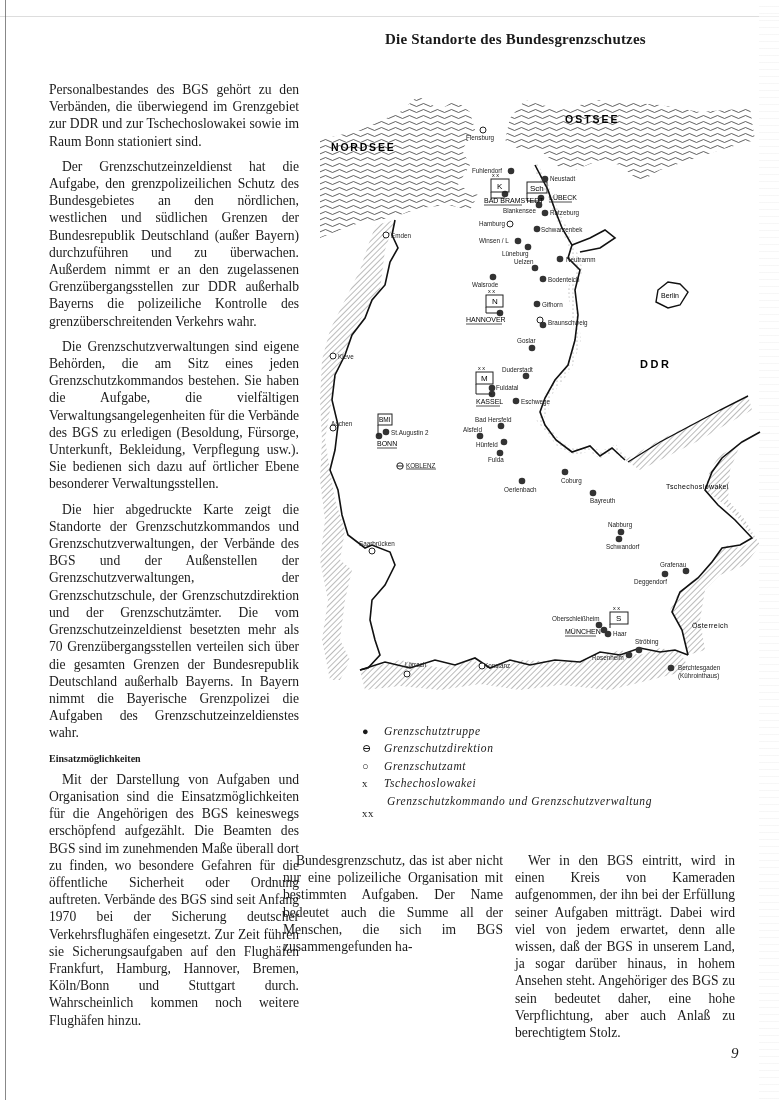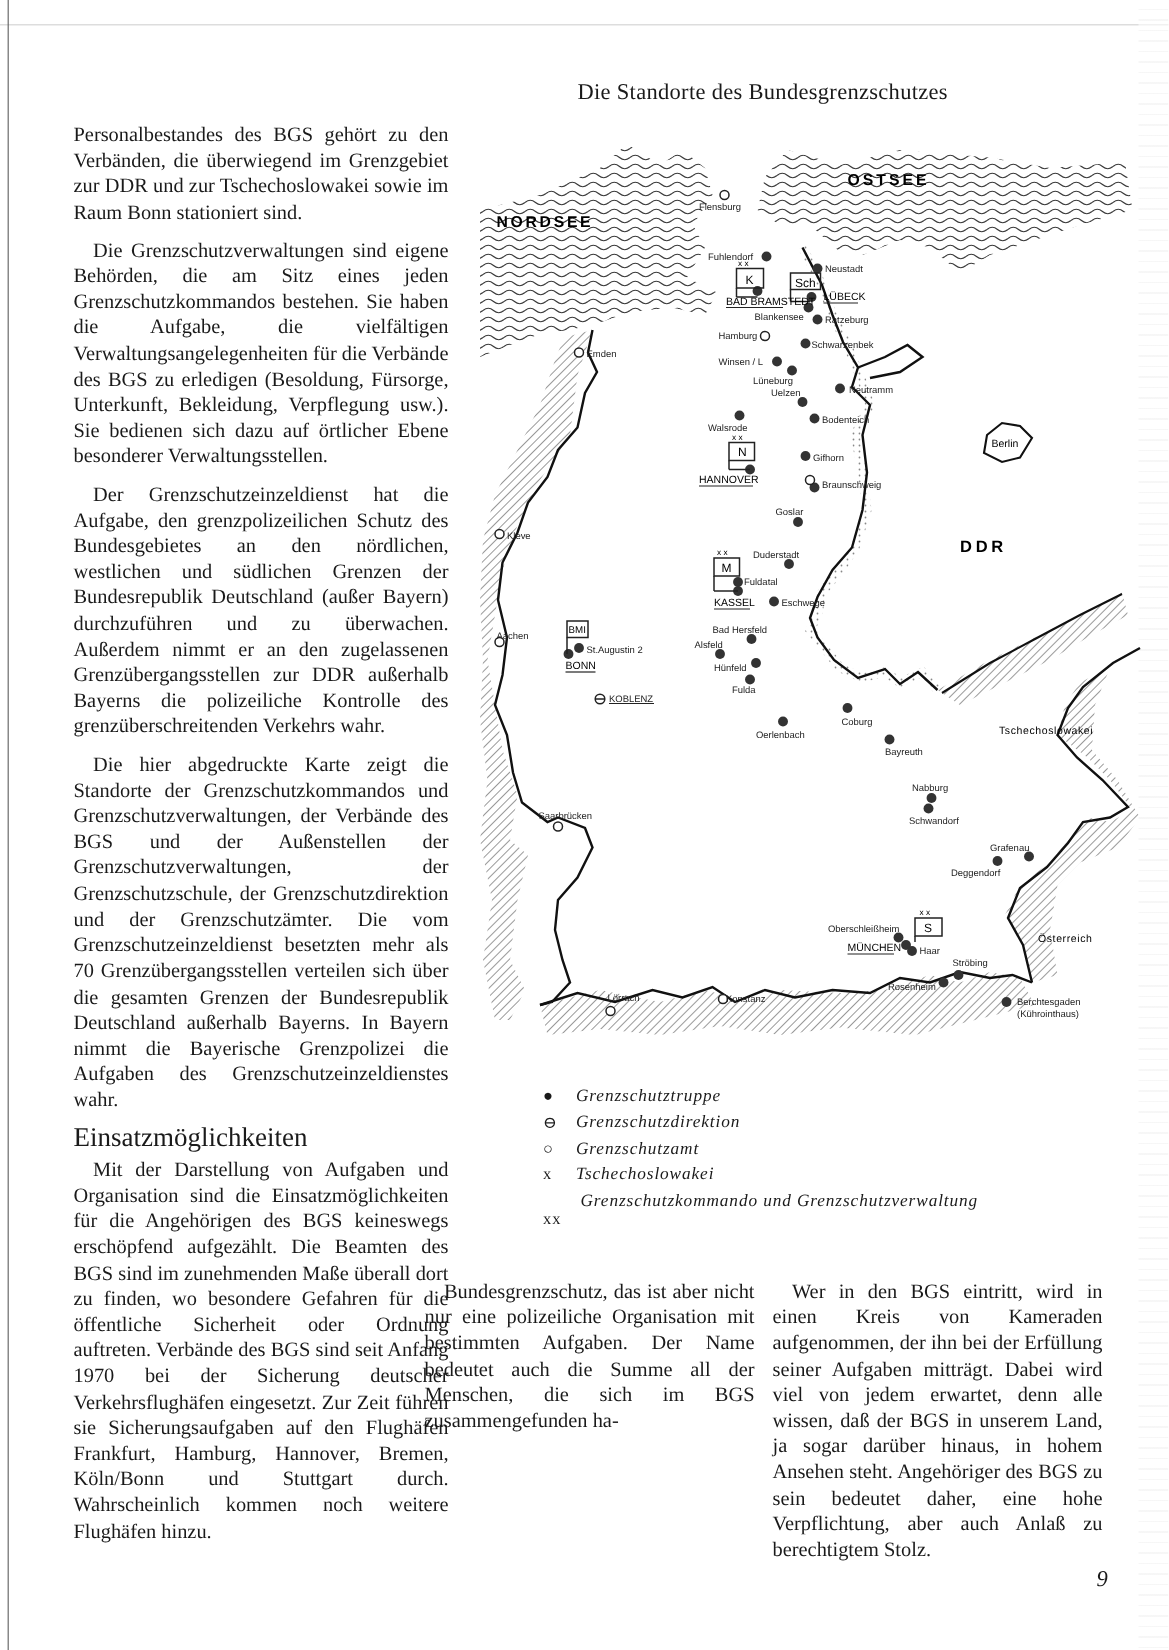--- a/index.html
+++ b/index.html
@@ -5,44 +5,44 @@
   html, body { margin: 0; padding: 0; background: #fff; }
   body { width: 779px; height: 1100px; position: relative; overflow: hidden;
          font-family: "Liberation Serif", "DejaVu Serif", serif; color: #1a1a1a; }
   .page-edge { position: absolute; left: 5px; top: 0; width: 1px; height: 1100px; background: #555; opacity: .7; }
   .page-top { position: absolute; left: 0; top: 16px; width: 779px; height: 1px; background: #ddd; }
   .speck-right { position: absolute; right: 0; top: 0; width: 20px; height: 1100px;
                  background: repeating-linear-gradient(180deg, #fff 0 6px, #f1f1f1 6px 7px); opacity: .6; }
   .col { position: absolute; font-size: 13.6px; line-height: 17.2px; text-align: justify; hyphens: manual; }
   .col p { margin: 0 0 8px 0; text-indent: 13px; }
   .col p.noindent { text-indent: 0; margin-top: 40px; }
-  .col h3 { font-size: 18px; font-weight: normal; margin: 6px 0 4px 0; }
+  .col h3 { font-size: 10px; font-weight: bold; margin: 6px 0 4px 0; }
   #col-left { left: 49px; top: 41px; width: 250px; }
   #col-mid { left: 283px; top: 852px; width: 220px; }
   #col-right { left: 515px; top: 852px; width: 220px; }
-  .map-title { position: absolute; left: 385px; top: 54px; font-size: 15px; letter-spacing: .2px; }
+  .map-title { position: absolute; left: 385px; top: 31px; font-size: 15px; letter-spacing: .2px; font-weight: bold; }
   #map { position: absolute; left: 320px; top: 80px; width: 460px; height: 630px; }
   .legend { position: absolute; left: 362px; top: 722px; font-size: 11.5px; font-style: italic; letter-spacing: .6px; }
   .legend-row { height: 17.5px; display: flex; align-items: center; }
   .legend-sym { width: 22px; font-style: normal; font-size: 11px; display: inline-block; }
   .legend-sym.xx { width: 25px; margin-top: 24px; }
   .page-number { position: absolute; left: 731px; top: 1045px; font-style: italic; font-size: 15px; }
   svg text { font-family: "Liberation Sans", "DejaVu Sans", sans-serif; }
 </style>
 </head>
 <body>
 
 <div class="page-top"></div>
 <div class="page-edge"></div>
 <div class="speck-right"></div>
 
 <div id="col-left" class="col">
   <p class="noindent">Personalbestandes des BGS gehört zu den Verbänden, die überwiegend im Grenzgebiet zur DDR und zur Tschechoslowakei sowie im Raum Bonn stationiert sind.</p>
+  <p>Der Grenzschutzeinzeldienst hat die Aufgabe, den grenzpolizeilichen Schutz des Bundesgebietes an den nördlichen, westlichen und südlichen Grenzen der Bundesrepublik Deutschland (außer Bayern) durchzuführen und zu überwachen. Außerdem nimmt er an den zugelassenen Grenzübergangsstellen zur DDR außerhalb Bayerns die polizeiliche Kontrolle des grenzüberschreitenden Verkehrs wahr.</p>
   <p>Die Grenzschutzverwaltungen sind eigene Behörden, die am Sitz eines jeden Grenzschutzkommandos bestehen. Sie haben die Aufgabe, die vielfältigen Verwaltungsangelegenheiten für die Verbände des BGS zu erledigen (Besoldung, Fürsorge, Unterkunft, Bekleidung, Verpflegung usw.). Sie bedienen sich dazu auf örtlicher Ebene besonderer Verwaltungsstellen.</p>
-  <p>Der Grenzschutzeinzeldienst hat die Aufgabe, den grenzpolizeilichen Schutz des Bundesgebietes an den nördlichen, westlichen und südlichen Grenzen der Bundesrepublik Deutschland (außer Bayern) durchzuführen und zu überwachen. Außerdem nimmt er an den zugelassenen Grenzübergangsstellen zur DDR außerhalb Bayerns die polizeiliche Kontrolle des grenzüberschreitenden Verkehrs wahr.</p>
   <p>Die hier abgedruckte Karte zeigt die Standorte der Grenzschutzkommandos und Grenzschutzverwaltungen, der Verbände des BGS und der Außenstellen der Grenzschutzverwaltungen, der Grenzschutzschule, der Grenzschutzdirektion und der Grenzschutzämter. Die vom Grenzschutzeinzeldienst besetzten mehr als 70 Grenzübergangsstellen verteilen sich über die gesamten Grenzen der Bundesrepublik Deutschland außerhalb Bayerns. In Bayern nimmt die Bayerische Grenzpolizei die Aufgaben des Grenzschutzeinzeldienstes wahr.</p>
   <h3>Einsatzmöglichkeiten</h3>
   <p>Mit der Darstellung von Aufgaben und Organisation sind die Einsatzmöglichkeiten für die Angehörigen des BGS keineswegs erschöpfend aufgezählt. Die Beamten des BGS sind im zunehmenden Maße überall dort zu finden, wo besondere Gefahren für die öffentliche Sicherheit oder Ordnung auftreten. Verbände des BGS sind seit Anfang 1970 bei der Sicherung deutscher Verkehrsflughäfen eingesetzt. Zur Zeit führen sie Sicherungsaufgaben auf den Flughäfen Frankfurt, Hamburg, Hannover, Bremen, Köln/Bonn und Stuttgart durch. Wahrscheinlich kommen noch weitere Flughäfen hinzu.</p>
 
 </div>
 
 <div class="map-title">Die Standorte des Bundesgrenzschutzes</div>
 
 <svg id="map" viewBox="320 80 460 630" xmlns="http://www.w3.org/2000/svg">
   <defs>

